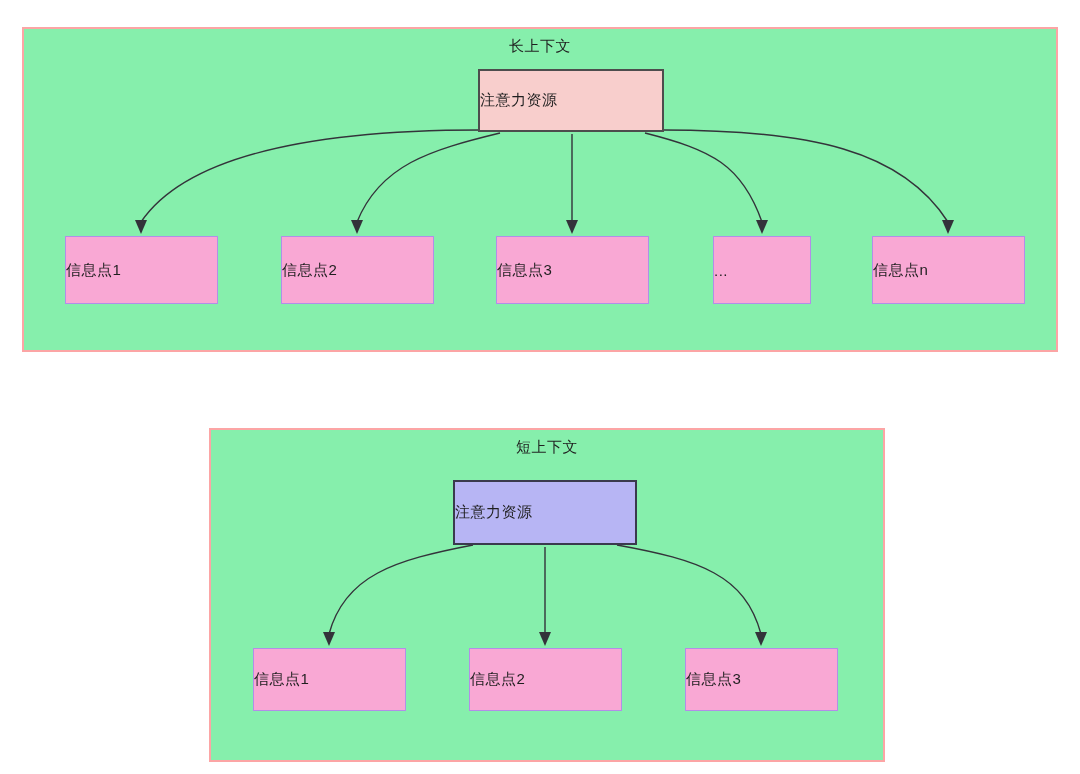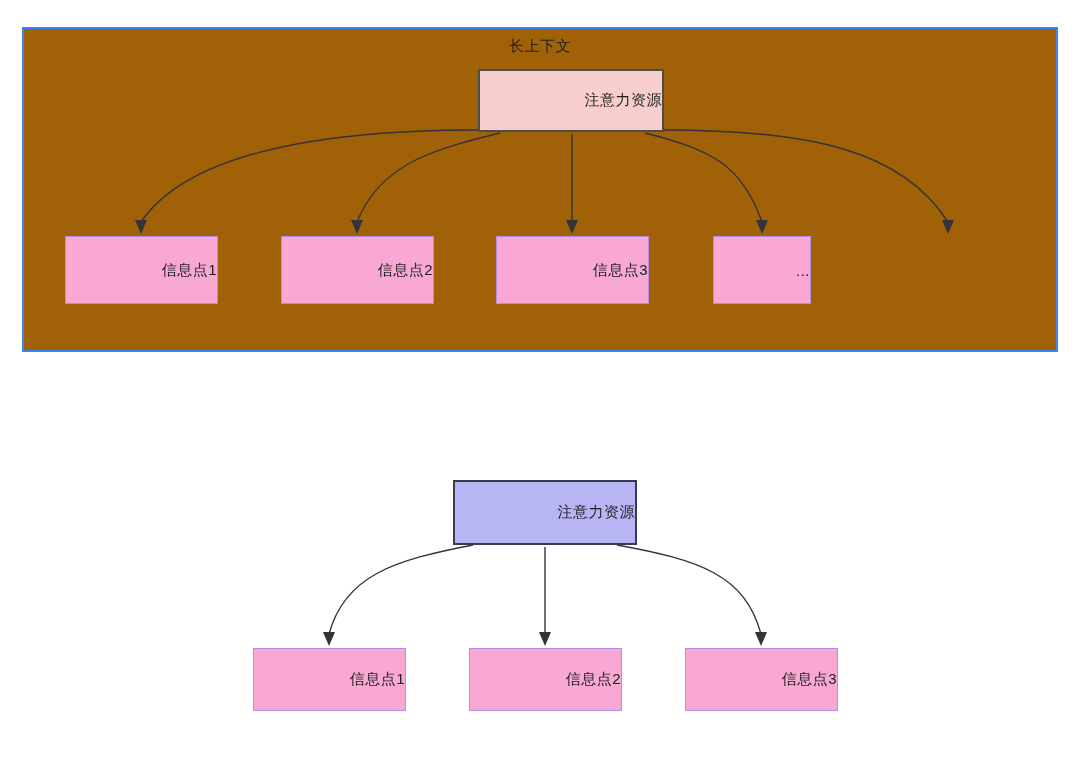--- a/index.html
+++ b/index.html
@@ -15,22 +15,22 @@
     overflow: hidden;
   }
   #stage {
     position: absolute;
     left: 0; top: 0;
     width: 1080px;
     height: 774px;
   }
   .panel {
     position: absolute;
-    background: #a16207;
-    border: 2px solid #3b82f6;
+    background: #86efac;
+    border: 2px solid #fca5a5;
     box-sizing: border-box;
   }
   #panel-long {
     left: 22px;
     top: 27px;
     width: 1036px;
     height: 325px;
   }
   #panel-short {
     left: 209px;
@@ -47,21 +47,21 @@
     font-size: 15px;
     color: #1f1f1f;
     letter-spacing: 0.5px;
     line-height: 20px;
   }
   .node {
     position: absolute;
     box-sizing: border-box;
     display: flex;
     align-items: center;
-    justify-content: flex-end;
+    justify-content: flex-start;
     font-size: 15px;
     color: #1f1f1f;
     letter-spacing: 0.5px;
     text-align: center;
   }
   .node-root-pink {
     background: #f8cecc;
     border: 2px solid #4d4d4d;
   }
   .node-root-blue {
@@ -130,21 +130,27 @@
   </div>
 
   <div class="node node-info" style="left:496px; top:236px; width:153px; height:68px;">
     <span>信息点3</span>
   </div>
 
   <div class="node node-info" style="left:713px; top:236px; width:98px; height:68px;">
     <span>...</span>
   </div>
 
+  <div class="node node-info" style="left:872px; top:236px; width:153px; height:68px;">
+    <span>信息点n</span>
+  </div>
 
+  <div class="panel" id="panel-short">
+    <div class="panel-title">短上下文</div>
+  </div>
 
   <svg class="edges" viewBox="0 0 1080 774">
 
     <path class="edge-path" d="M 473,545 C 395,560 345,575 329,634"></path>
     <polygon class="arrow-head" points="329,646 323,632 335,632"></polygon>
 
     <path class="edge-path" d="M 545,547 L 545,634"></path>
     <polygon class="arrow-head" points="545,646 539,632 551,632"></polygon>
 
     <path class="edge-path" d="M 617,545 C 700,560 745,575 761,634"></path>

